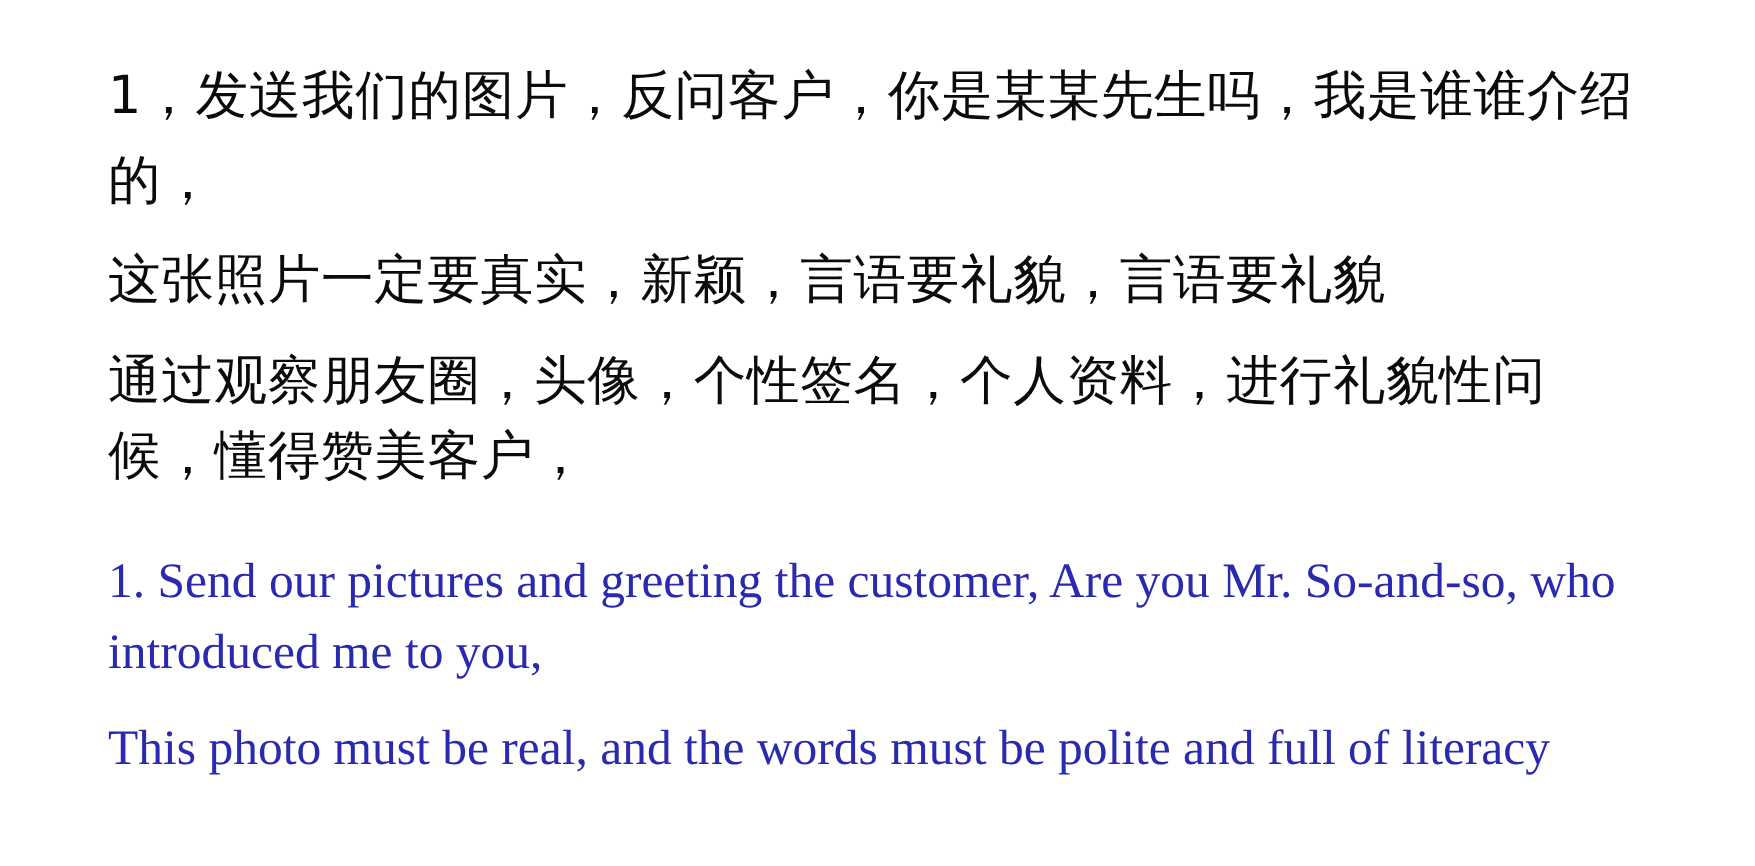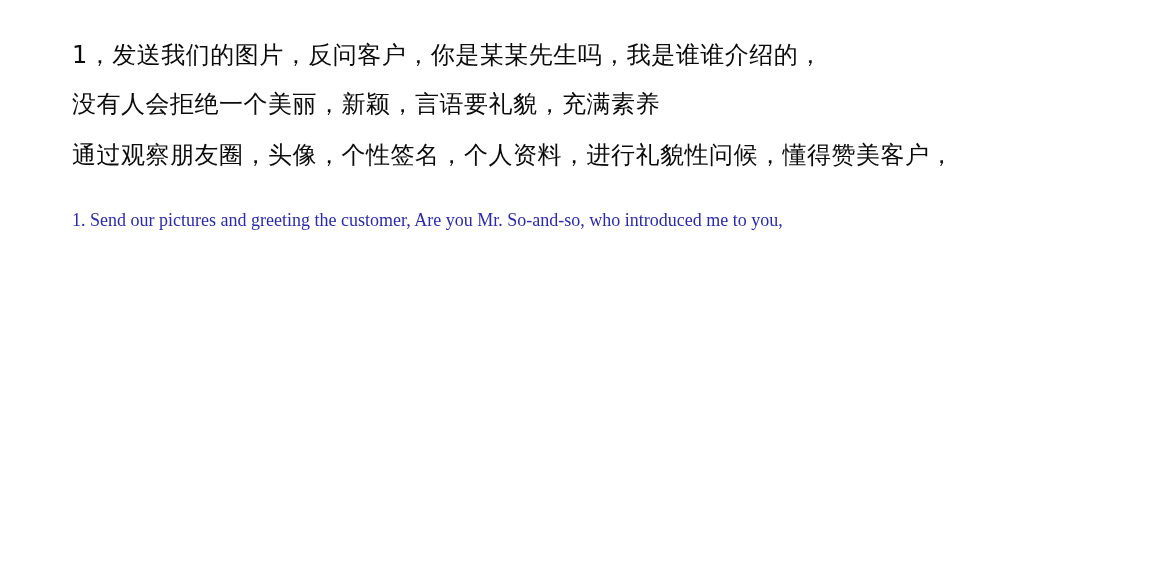--- a/index.html
+++ b/index.html
@@ -17,53 +17,54 @@
     position: relative;
     width: 1170px;
     height: 577px;
     background: #ffffff;
     box-sizing: border-box;
     padding: 36px 72px 0 72px;
   }
   .zh-block {
     color: #0b0b0b;
     font-family: "DejaVu Sans", sans-serif;
-    font-size: 24px;
+    font-size: 35px;
     line-height: 1.62;
     letter-spacing: 0.5px;
     margin: 0 0 14px 0;
     white-space: normal;
   }
   .zh-block.tight {
     line-height: 1.42;
     margin-bottom: 36px;
   }
   .zh-block.first {
     margin-bottom: 10px;
   }
   .en-block {
     color: #2a2ab0;
     font-family: "Liberation Serif", serif;
-    font-size: 18px;
+    font-size: 33px;
     line-height: 1.42;
     margin: 0 0 17px 0;
   }
   .en-block.spaced {
     margin-bottom: 20px;
   }
 </style>
 </head>
 <body>
 
 <div class="page">
 
   <p class="zh-block first">1，发送我们的图片，反问客户，你是某某先生吗，我是谁谁介绍的，</p>
 
-  <p class="zh-block">没有人会拒绝一个美丽，新颖，言语要礼貌，充满素养</p>
+  <p class="zh-block">这张照片一定要真实，新颖，言语要礼貌，言语要礼貌</p>
 
   <p class="zh-block tight">通过观察朋友圈，头像，个性签名，个人资料，进行礼貌性问候，懂得赞美客户，</p>
 
 
   <p class="en-block">1. Send our pictures and greeting the customer, Are you Mr. So-and-so, who introduced me to you,</p>
 
+  <p class="en-block spaced">This photo must be real, and the words must be polite and full of literacy</p>
 
 
 </div>
 
 </body></html>

